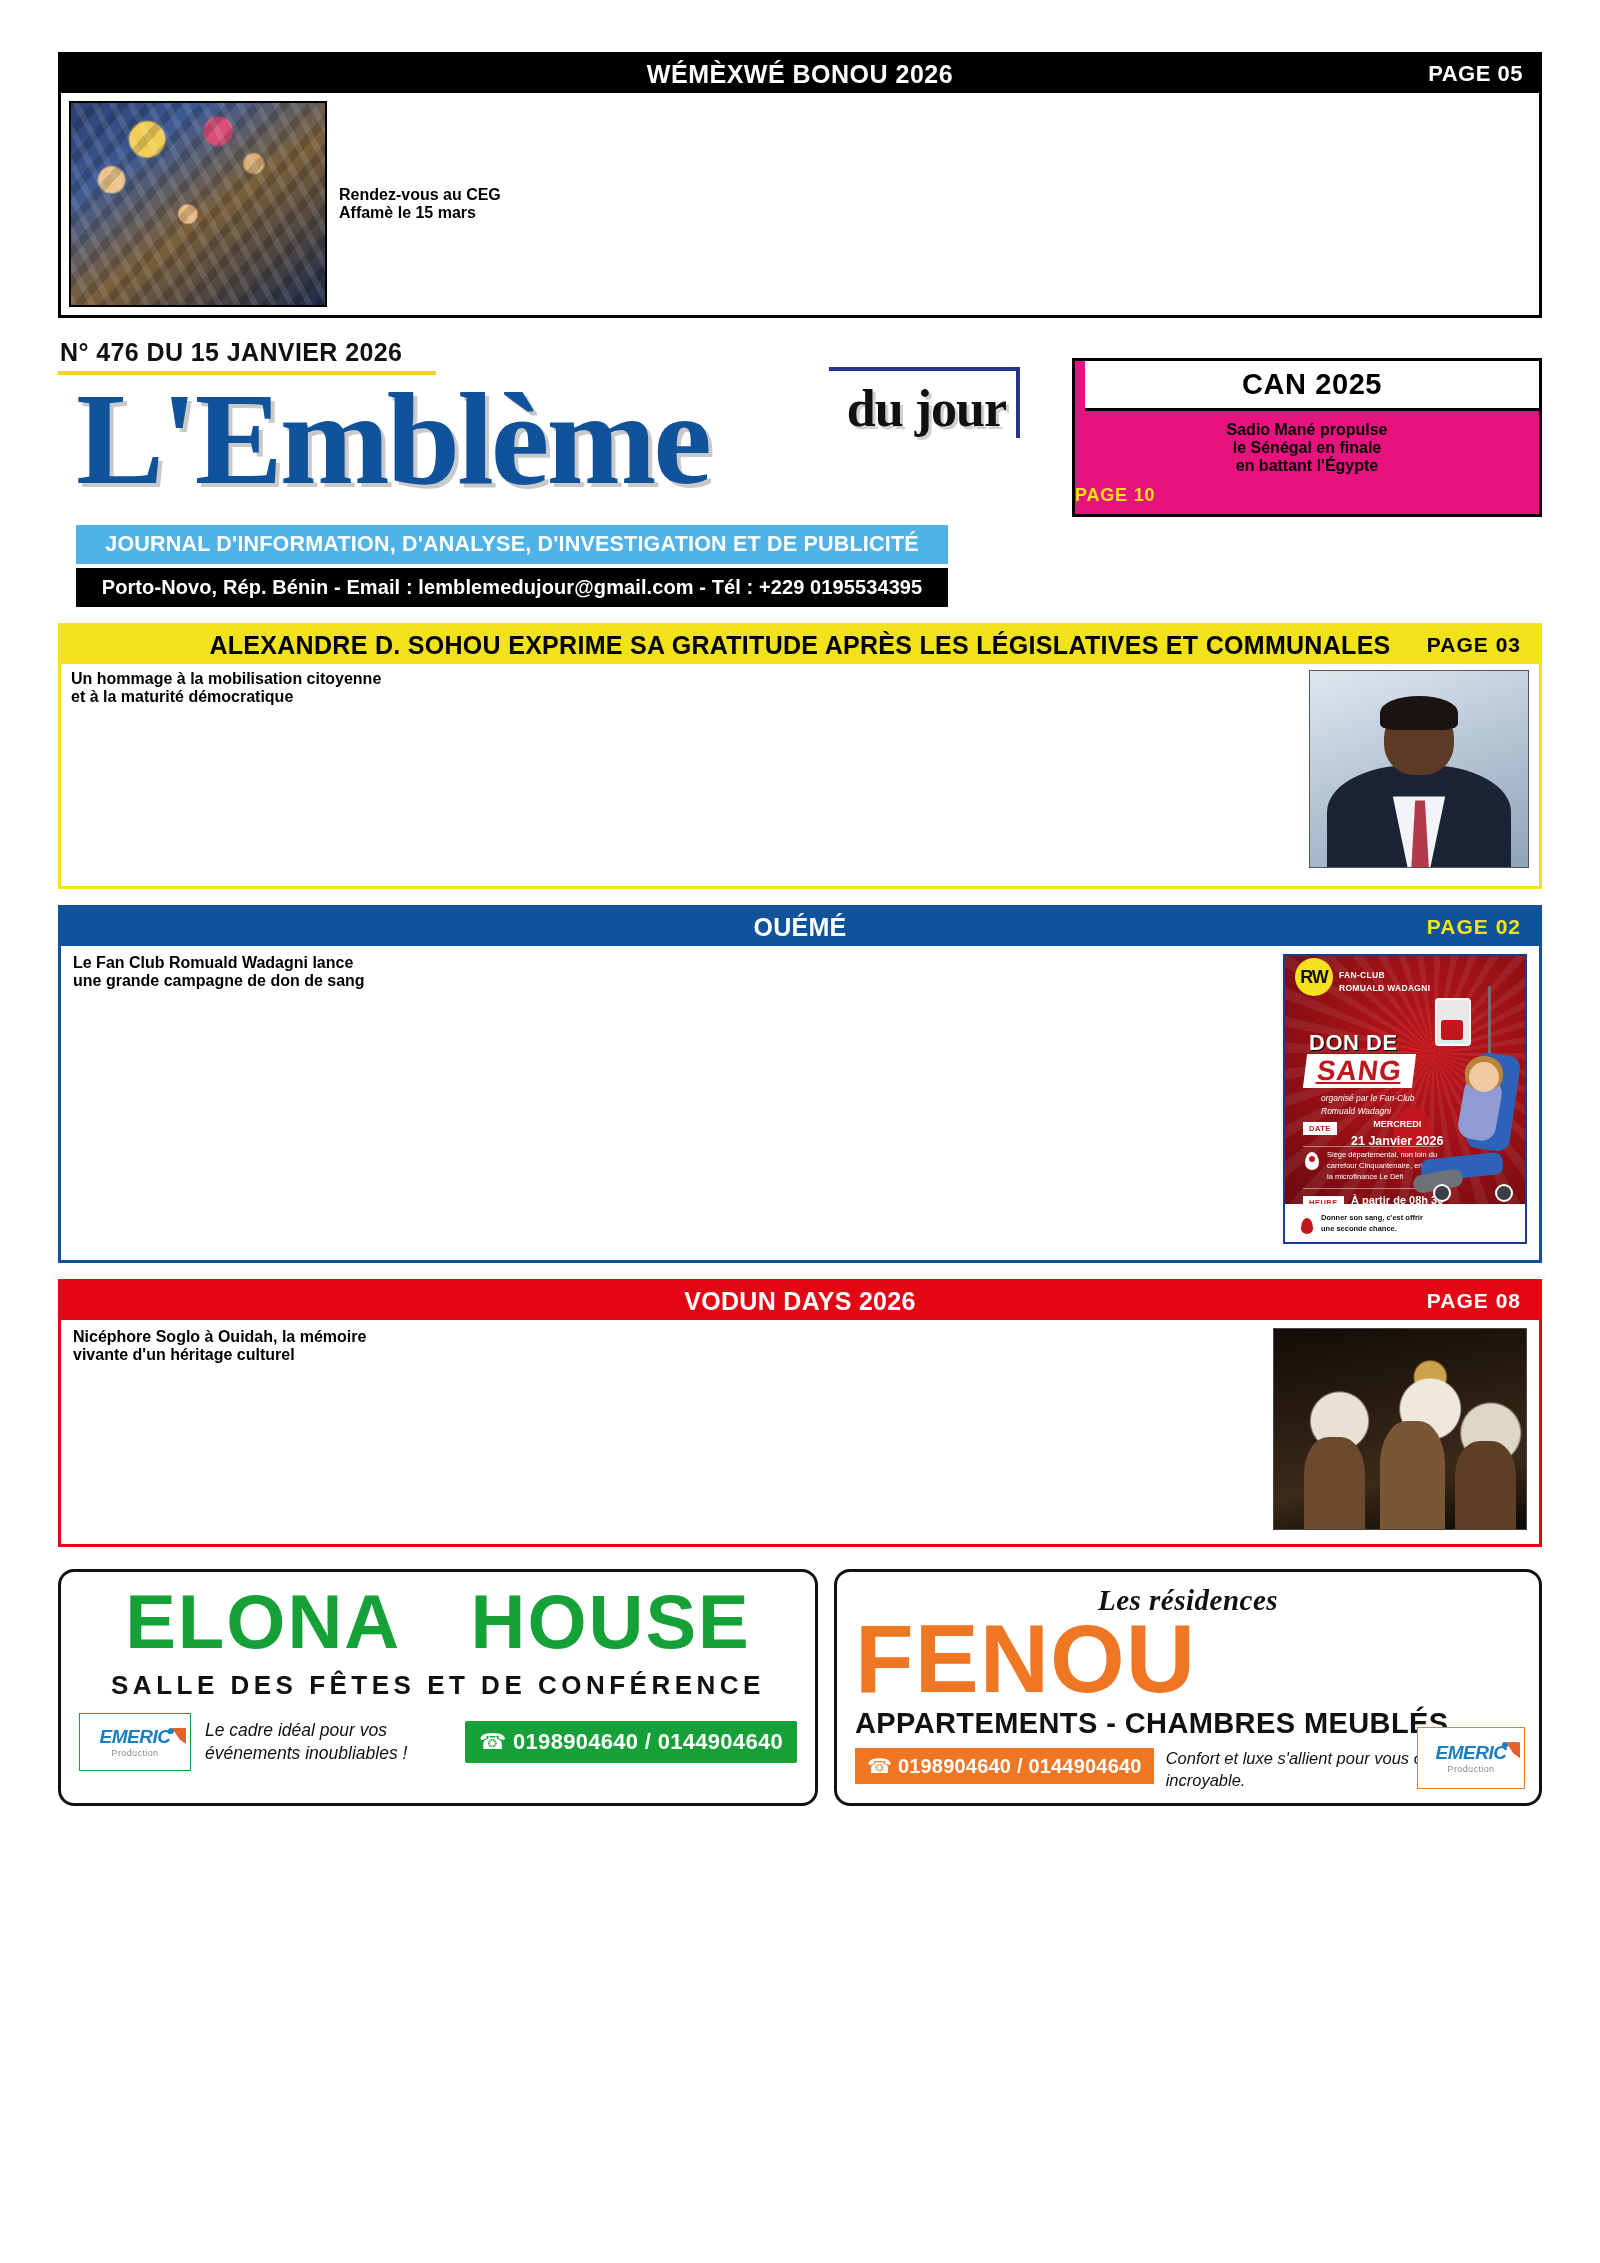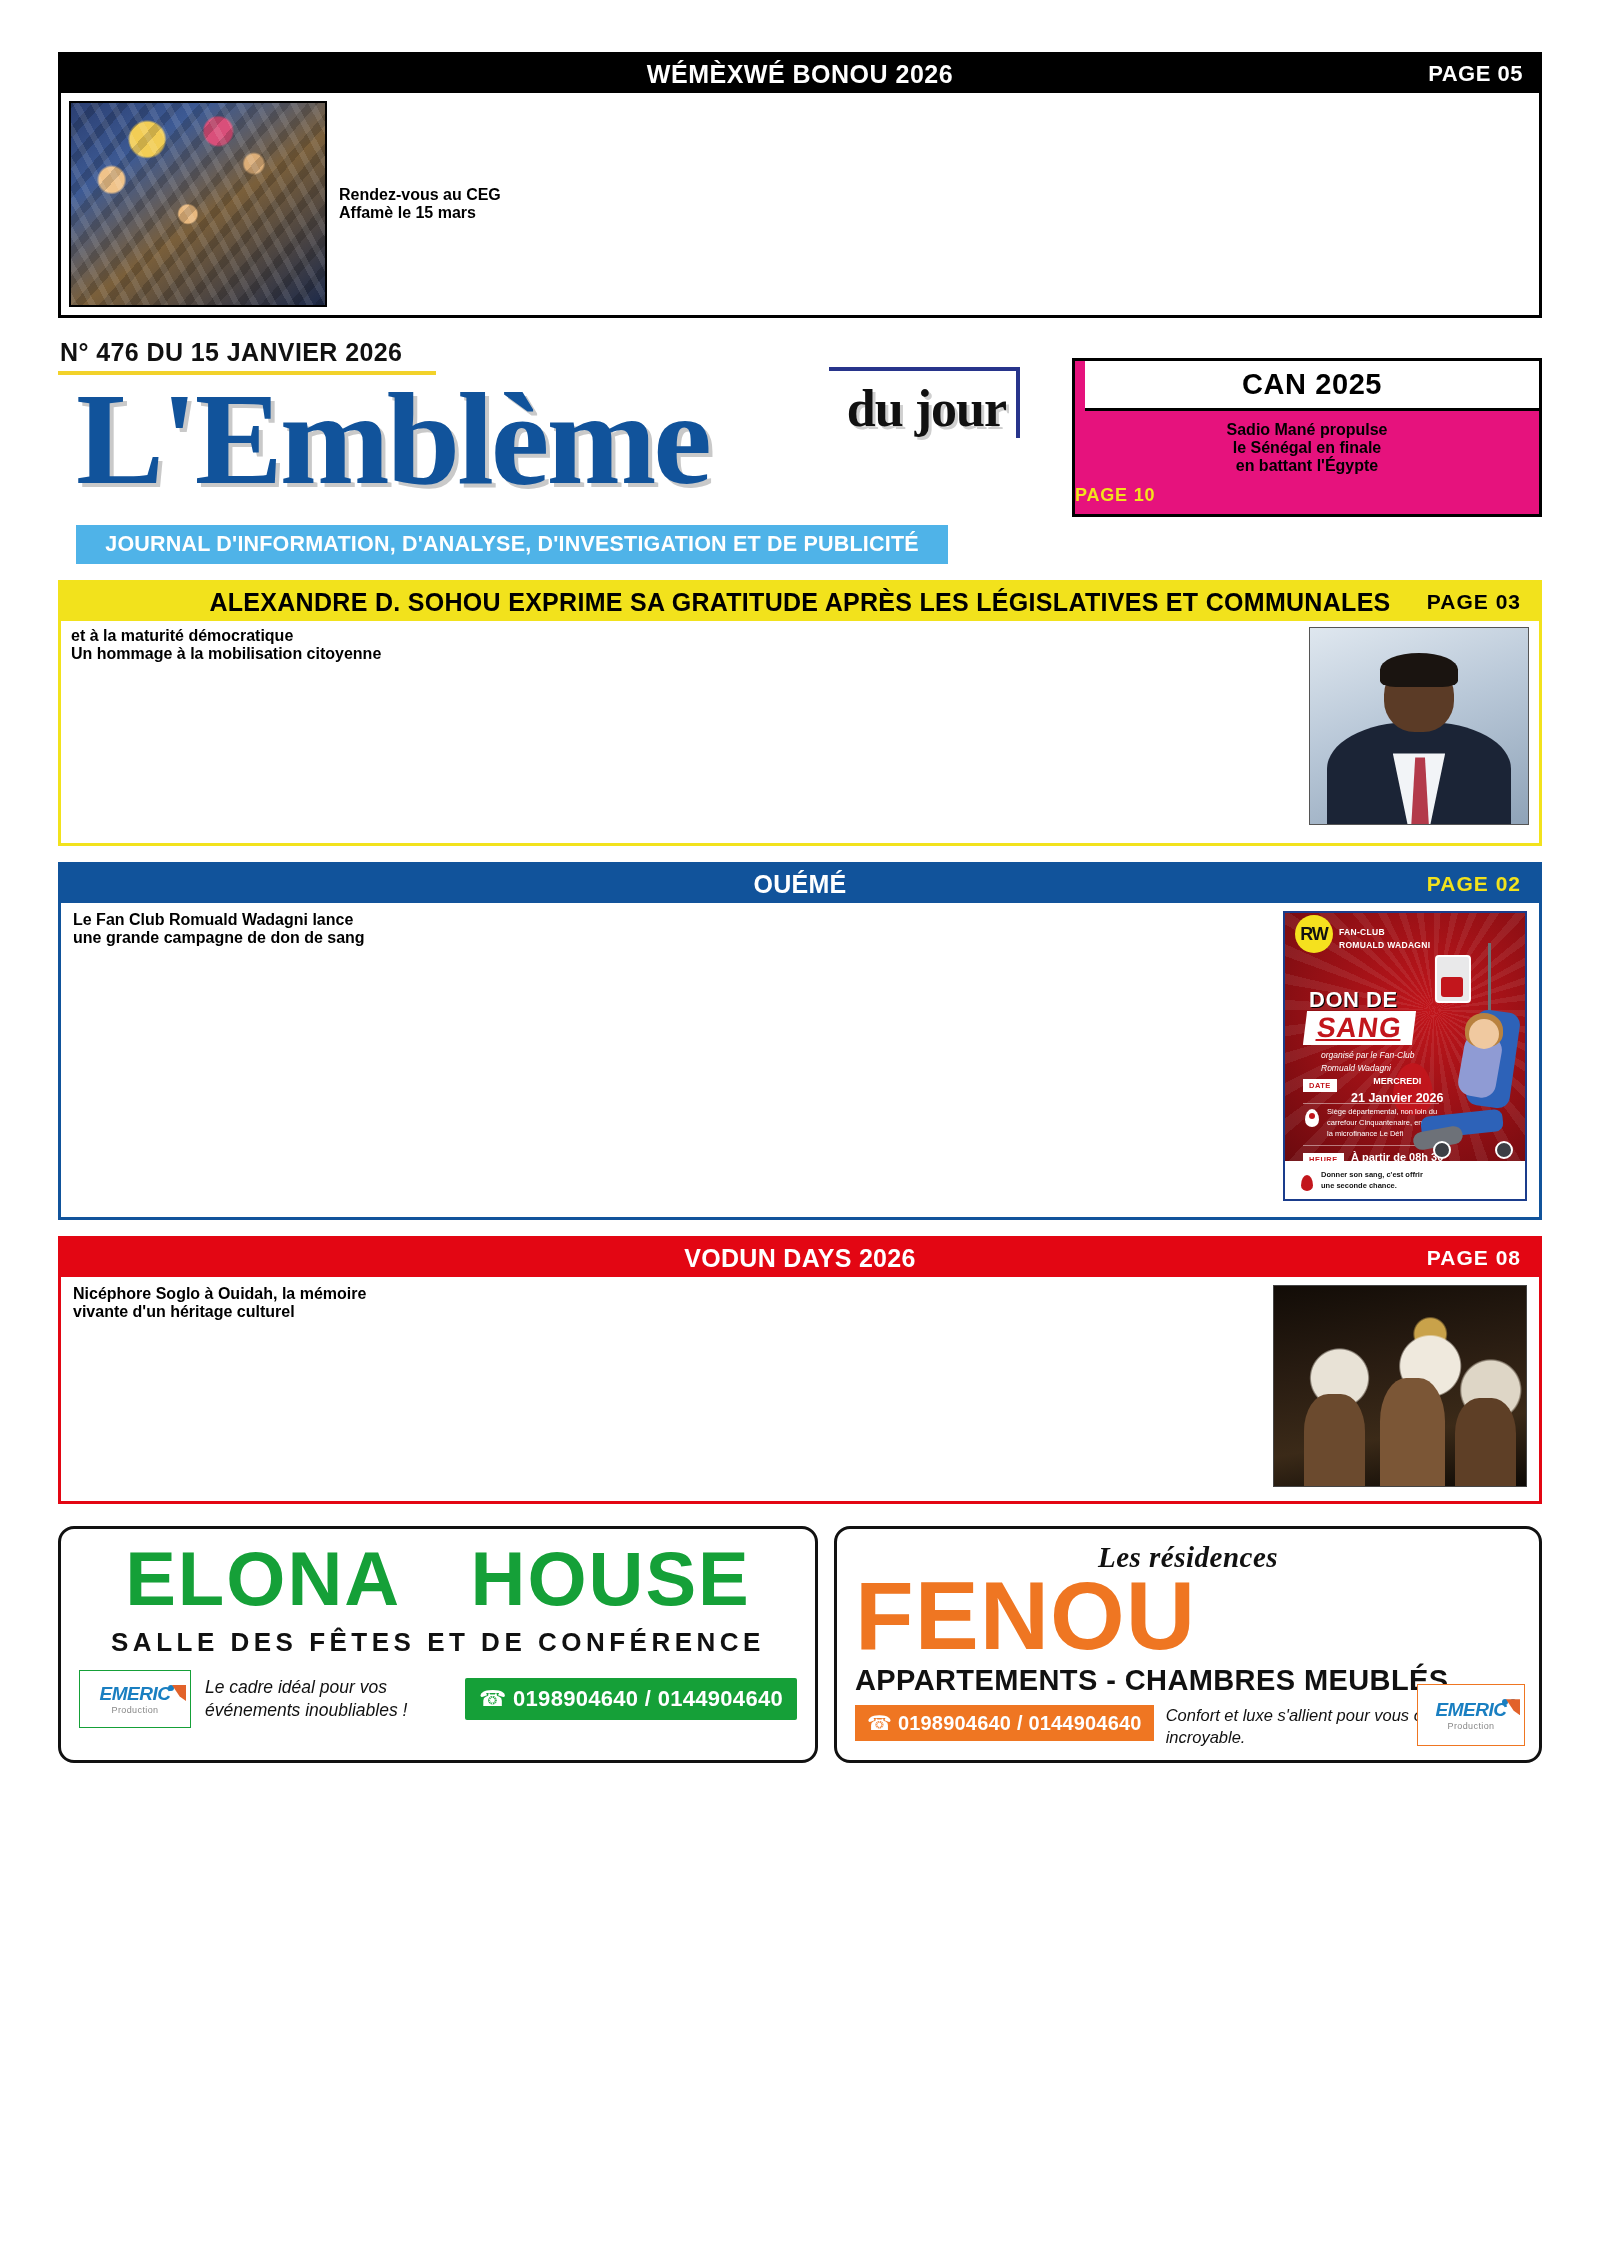--- a/index.html
+++ b/index.html
@@ -498,20 +498,21 @@
       <div class="mast-issue">N° 476 DU 15 JANVIER 2026</div>
       <div class="mast-rule"></div>
       <div class="logo-wrap">
         <div class="logo-yellow"></div>
         <div class="logo-main">L'Emblème</div>
         <div class="logo-dujour-box">
           <span class="logo-dujour">du jour</span>
         </div>
       </div>
       <div class="mast-tag">JOURNAL D'INFORMATION, D'ANALYSE, D'INVESTIGATION ET DE PUBLICITÉ</div>
+      <div class="mast-contact">Porto-Novo, Rép. Bénin - Email : lemblemedujour@gmail.com - Tél : +229 0195534395</div>
     </div>
 
     <div class="mast-right">
       <div class="can-bar">CAN 2025</div>
       <div class="can-body">
         <span class="cond cond-c" style="transform: scaleX(1); transform-origin: center center;">Sadio Mané propulse</span>
         <span class="cond cond-c" style="transform: scaleX(1); transform-origin: center center;">le Sénégal en finale</span>
         <span class="cond cond-c" style="transform: scaleX(1); transform-origin: center center;">en battant l'Égypte</span>
       </div>
       <div class="can-page">PAGE 10</div>
@@ -519,22 +520,22 @@
 
   </div>
 
   <div class="block blk-sohou">
     <div class="blk-bar">
       <div class="b-title">ALEXANDRE D. SOHOU EXPRIME SA GRATITUDE APRÈS LES LÉGISLATIVES ET COMMUNALES</div>
       <div class="b-page">PAGE  03</div>
     </div>
     <div class="sohou-body">
       <div class="sohou-text">
+        <span class="cond" style="transform: scaleX(1); transform-origin: left center;">Un hommage à la mobilisation citoyenne</span>
         <span class="cond" style="transform: scaleX(1); transform-origin: left center;">et à la maturité démocratique</span>
-        <span class="cond" style="transform: scaleX(1); transform-origin: left center;">Un hommage à la mobilisation citoyenne</span>
       </div>
       <div class="sohou-photo">
         <div class="ph-portrait">
           <div class="suit"></div>
             <div class="shirt"></div>
             <div class="tie"></div>
           <div class="face"></div>
             <div class="hair"></div>
         </div>
       </div>

